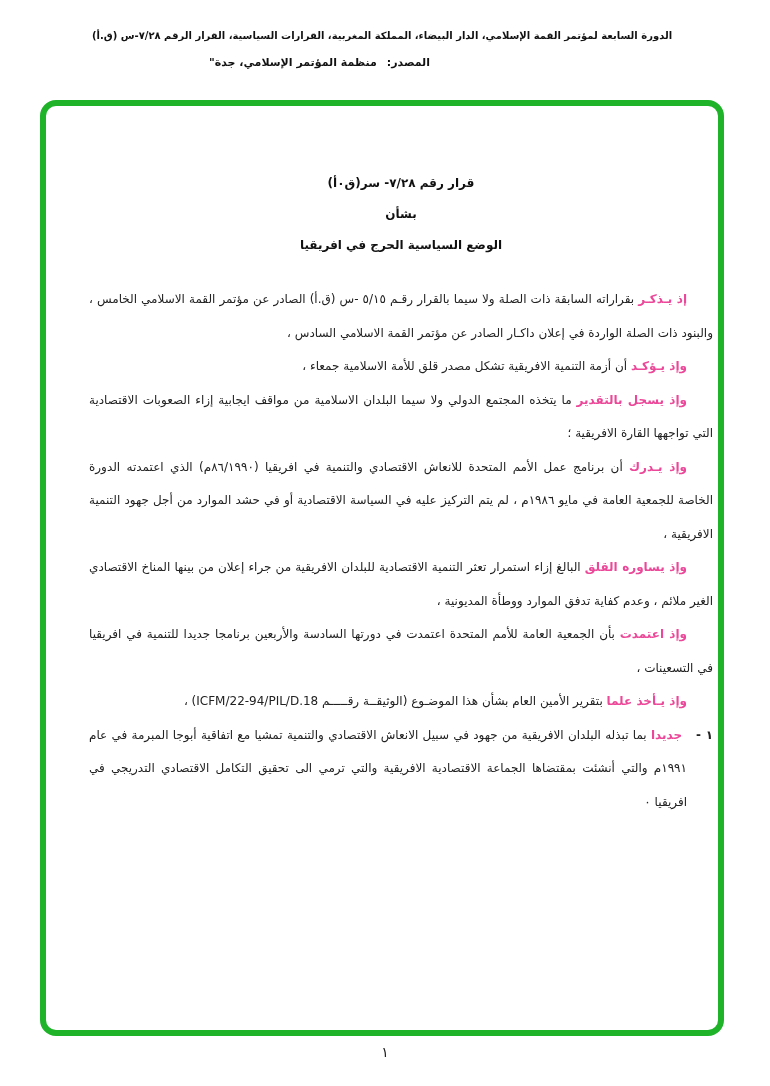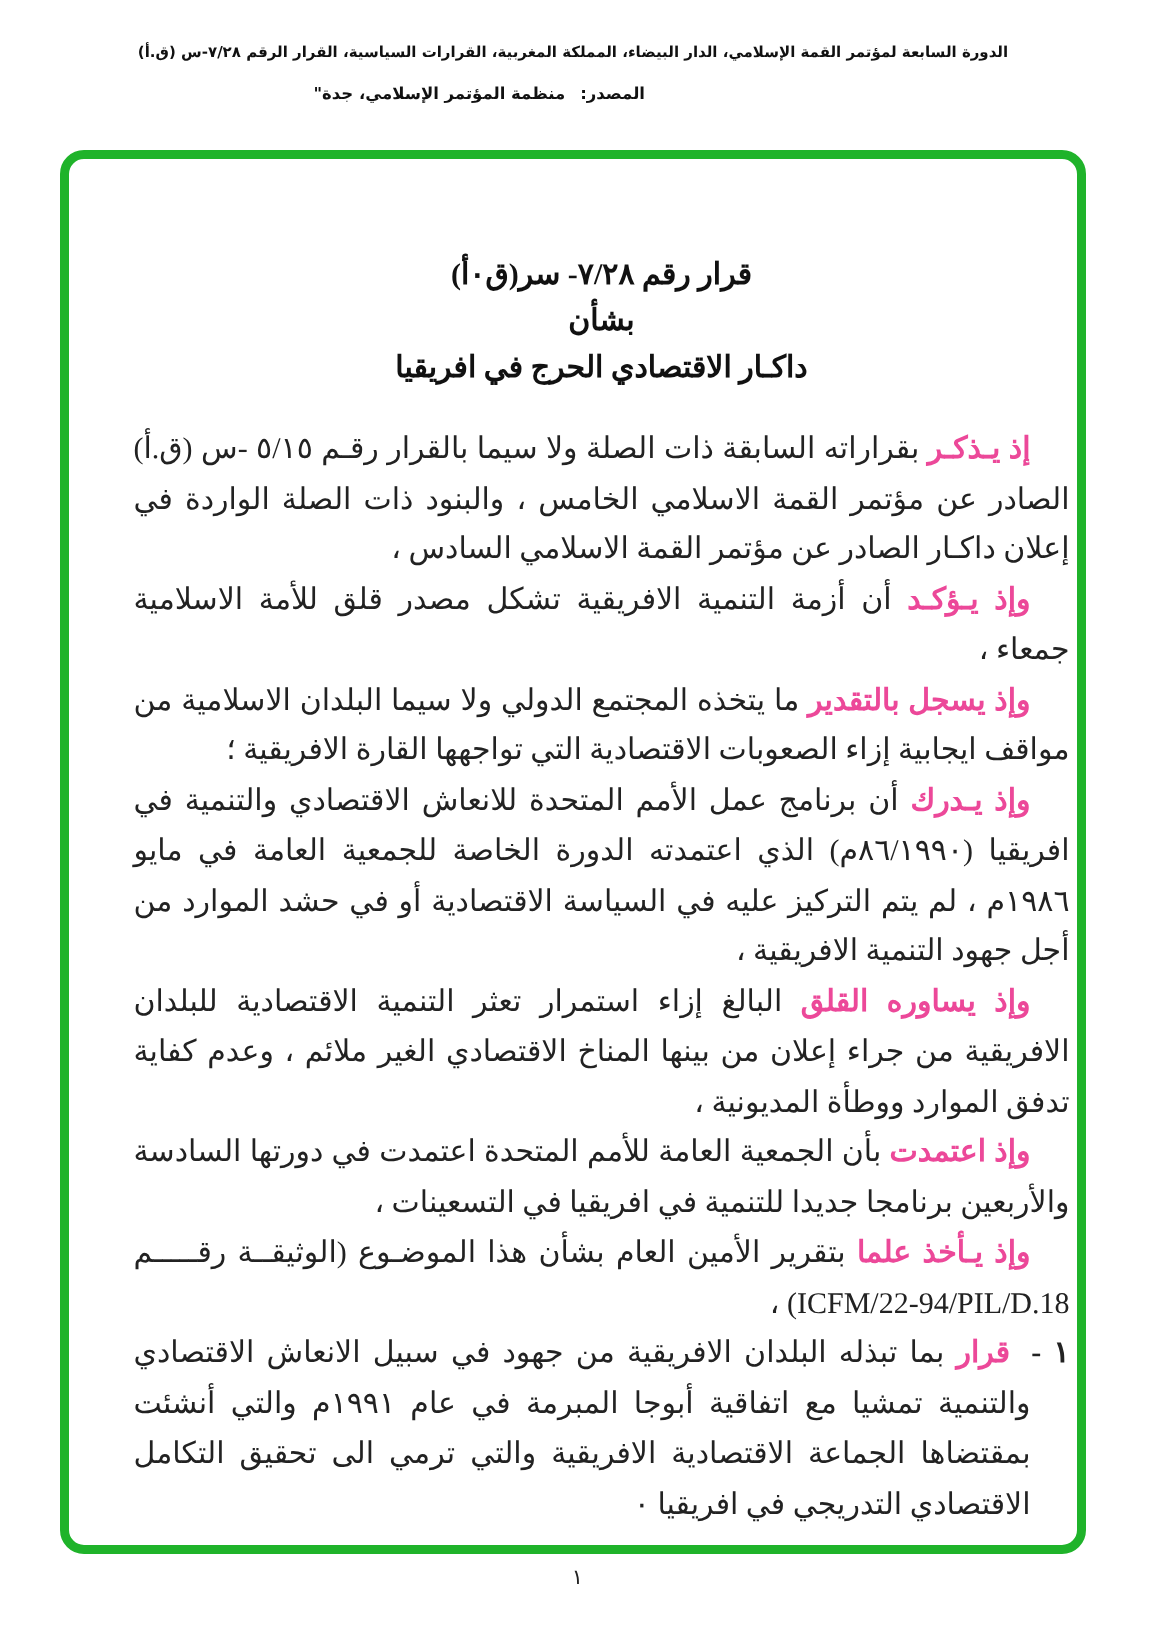--- a/index.html
+++ b/index.html
@@ -27,24 +27,23 @@
   .decree-frame {
     position:absolute; left:40px; top:100px;
     width:684px; height:936px;
     box-sizing:border-box;
     border:6px solid #1fb32a;
     border-radius:16px;
   }
   .document-body {
     position:absolute; top:168px; right:57px; width:624px;
     direction:rtl;
-    font-size:20px; line-height:33.5px;
+    font-size:12px; line-height:33.5px;
     text-align:justify;
     color:#222;
-    font-family:Liberation Serif, serif;
   }
   .title-block {
     text-align:center;
     font-weight:bold;
     color:#111;
     line-height:31px;
     margin-bottom:22px;
     text-indent:0;
   }
   .title-block .t-line { display:block; }
@@ -72,35 +71,35 @@
   <span class="label">المصدر:</span><span>منظمة المؤتمر الإسلامي، جدة"</span>
 </div>
 
 <div class="decree-frame"></div>
 
 <div class="document-body">
 
   <div class="title-block">
     <span class="t-line">قرار رقم ٧/٢٨- سر(ق٠أ)</span>
     <span class="t-line">بشأن</span>
-    <span class="t-line">داكـار الاقتصادي الحرج في افريقيا</span>
+    <span class="t-line">الوضع السياسية الحرج في افريقيا</span>
   </div>
 
 
   <p class="para"><b>إذ يـذكـر</b><span> بقراراته السابقة ذات الصلة ولا سيما بالقرار رقـم ٥/١٥ -س (ق.أ) الصادر عن مؤتمر القمة الاسلامي الخامس ، والبنود ذات الصلة الواردة في إعلان داكـار الصادر عن مؤتمر القمة الاسلامي السادس ،</span></p>
 
   <p class="para"><b>وإذ يـؤكـد</b><span> أن أزمة التنمية الافريقية تشكل مصدر قلق للأمة الاسلامية جمعاء ،</span></p>
 
   <p class="para"><b>وإذ يسجل بالتقدير</b><span> ما يتخذه المجتمع الدولي ولا سيما البلدان الاسلامية من مواقف ايجابية إزاء الصعوبات الاقتصادية التي تواجهها القارة الافريقية ؛</span></p>
 
   <p class="para"><b>وإذ يـدرك</b><span> أن برنامج عمل الأمم المتحدة للانعاش الاقتصادي والتنمية في افريقيا (٨٦/١٩٩٠م) الذي اعتمدته الدورة الخاصة للجمعية العامة في مايو ١٩٨٦م ، لم يتم التركيز عليه في السياسة الاقتصادية أو في حشد الموارد من أجل جهود التنمية الافريقية ،</span></p>
 
   <p class="para"><b>وإذ يساوره القلق</b><span> البالغ إزاء استمرار تعثر التنمية الاقتصادية للبلدان الافريقية من جراء إعلان من بينها المناخ الاقتصادي الغير ملائم ، وعدم كفاية تدفق الموارد ووطأة المديونية ،</span></p>
 
   <p class="para"><b>وإذ اعتمدت</b><span> بأن الجمعية العامة للأمم المتحدة اعتمدت في دورتها السادسة والأربعين برنامجا جديدا للتنمية في افريقيا في التسعينات ،</span></p>
 
   <p class="para"><b>وإذ يـأخذ علما</b><span> بتقرير الأمين العام بشأن هذا الموضـوع (الوثيقــة رقـــــم ICFM/22-94/PIL/D.18) ،</span></p>
 
-  <p class="operative-item"><span class="num">١ -</span><b>قرار</b><span> بما تبذله البلدان الافريقية من جهود في سبيل الانعاش الاقتصادي والتنمية تمشيا مع اتفاقية أبوجا المبرمة في عام ١٩٩١م والتي أنشئت بمقتضاها الجماعة الاقتصادية الافريقية والتي ترمي الى تحقيق التكامل الاقتصادي التدريجي في افريقيا ٠</span></p>
+  <p class="operative-item"><span class="num">١ -</span><b>جديدا</b><span> بما تبذله البلدان الافريقية من جهود في سبيل الانعاش الاقتصادي والتنمية تمشيا مع اتفاقية أبوجا المبرمة في عام ١٩٩١م والتي أنشئت بمقتضاها الجماعة الاقتصادية الافريقية والتي ترمي الى تحقيق التكامل الاقتصادي التدريجي في افريقيا ٠</span></p>
 
 </div>
 
 <div class="page-number">١</div>
 
 </body></html>

